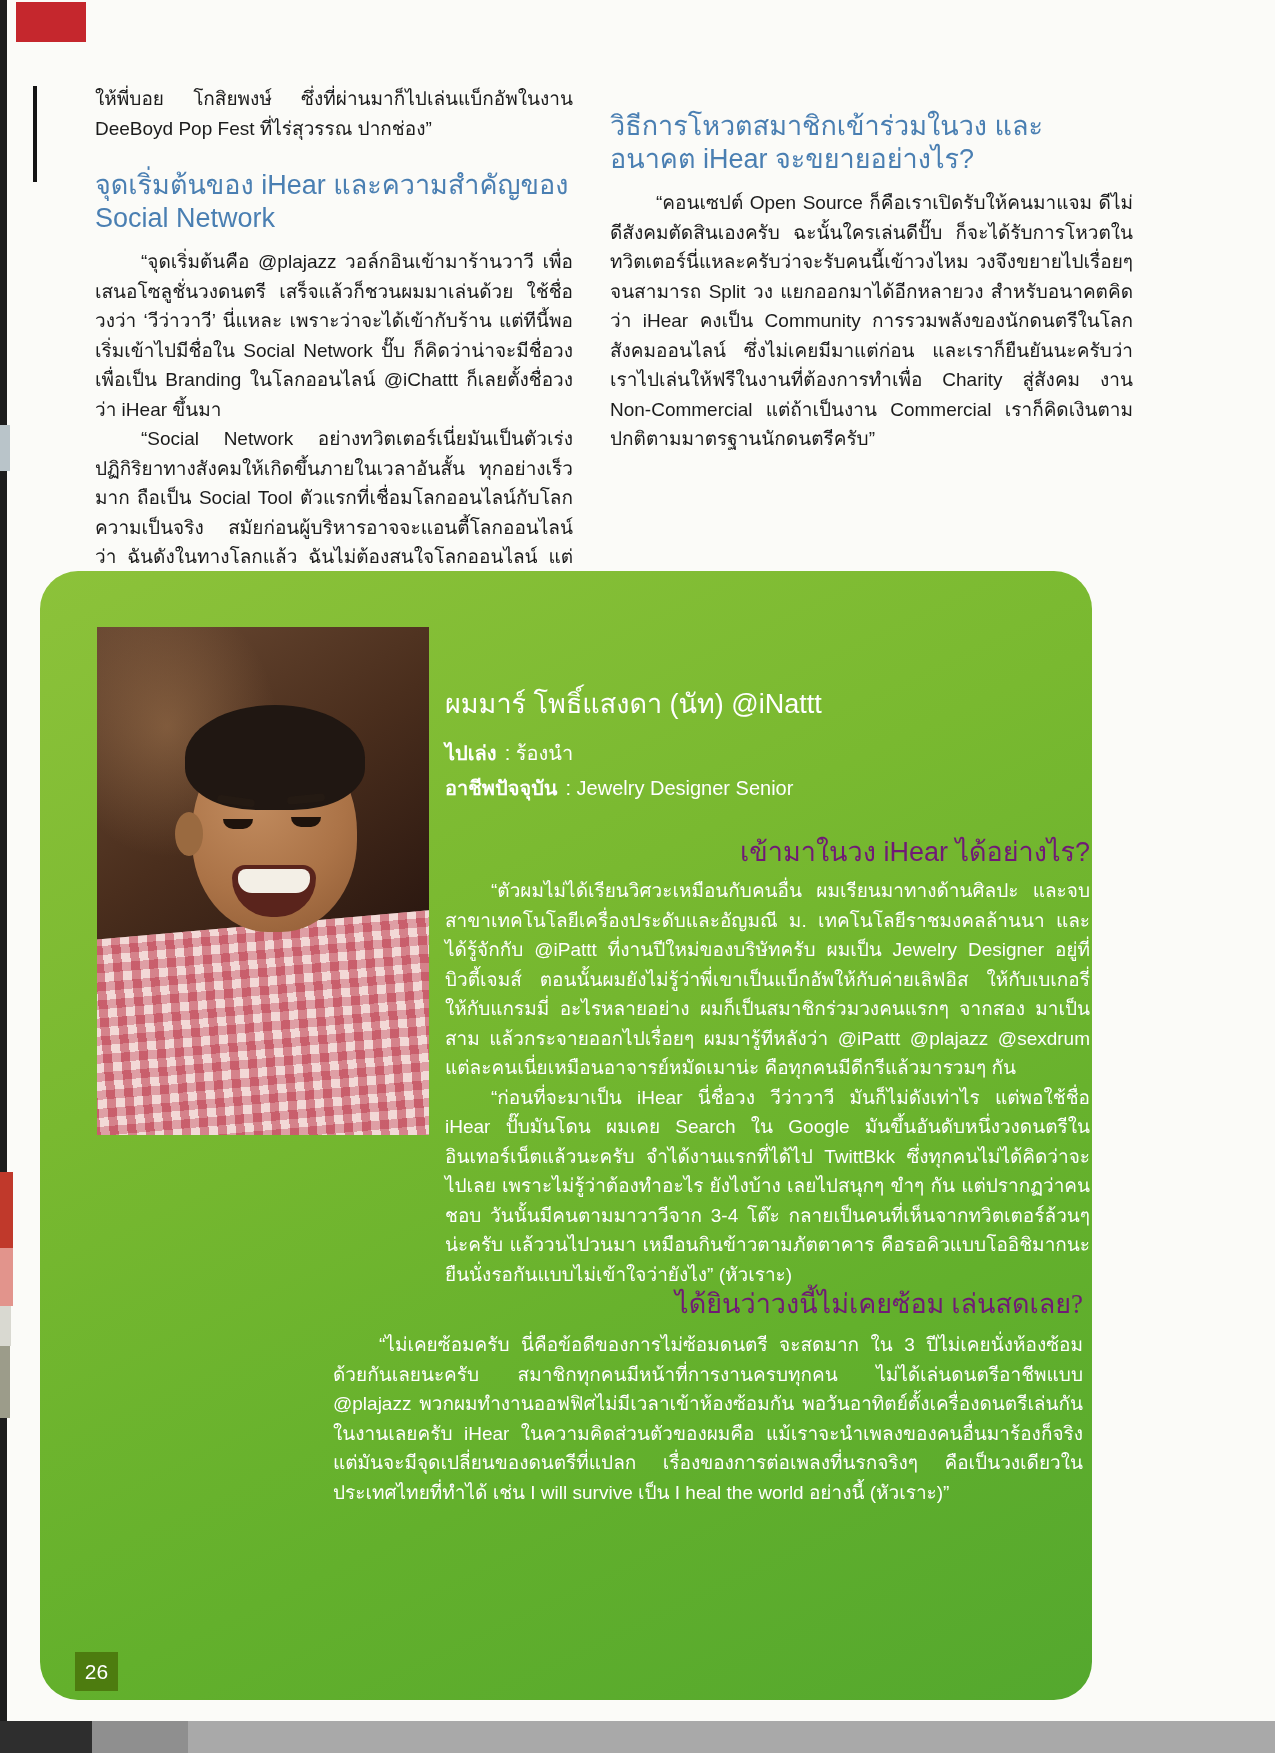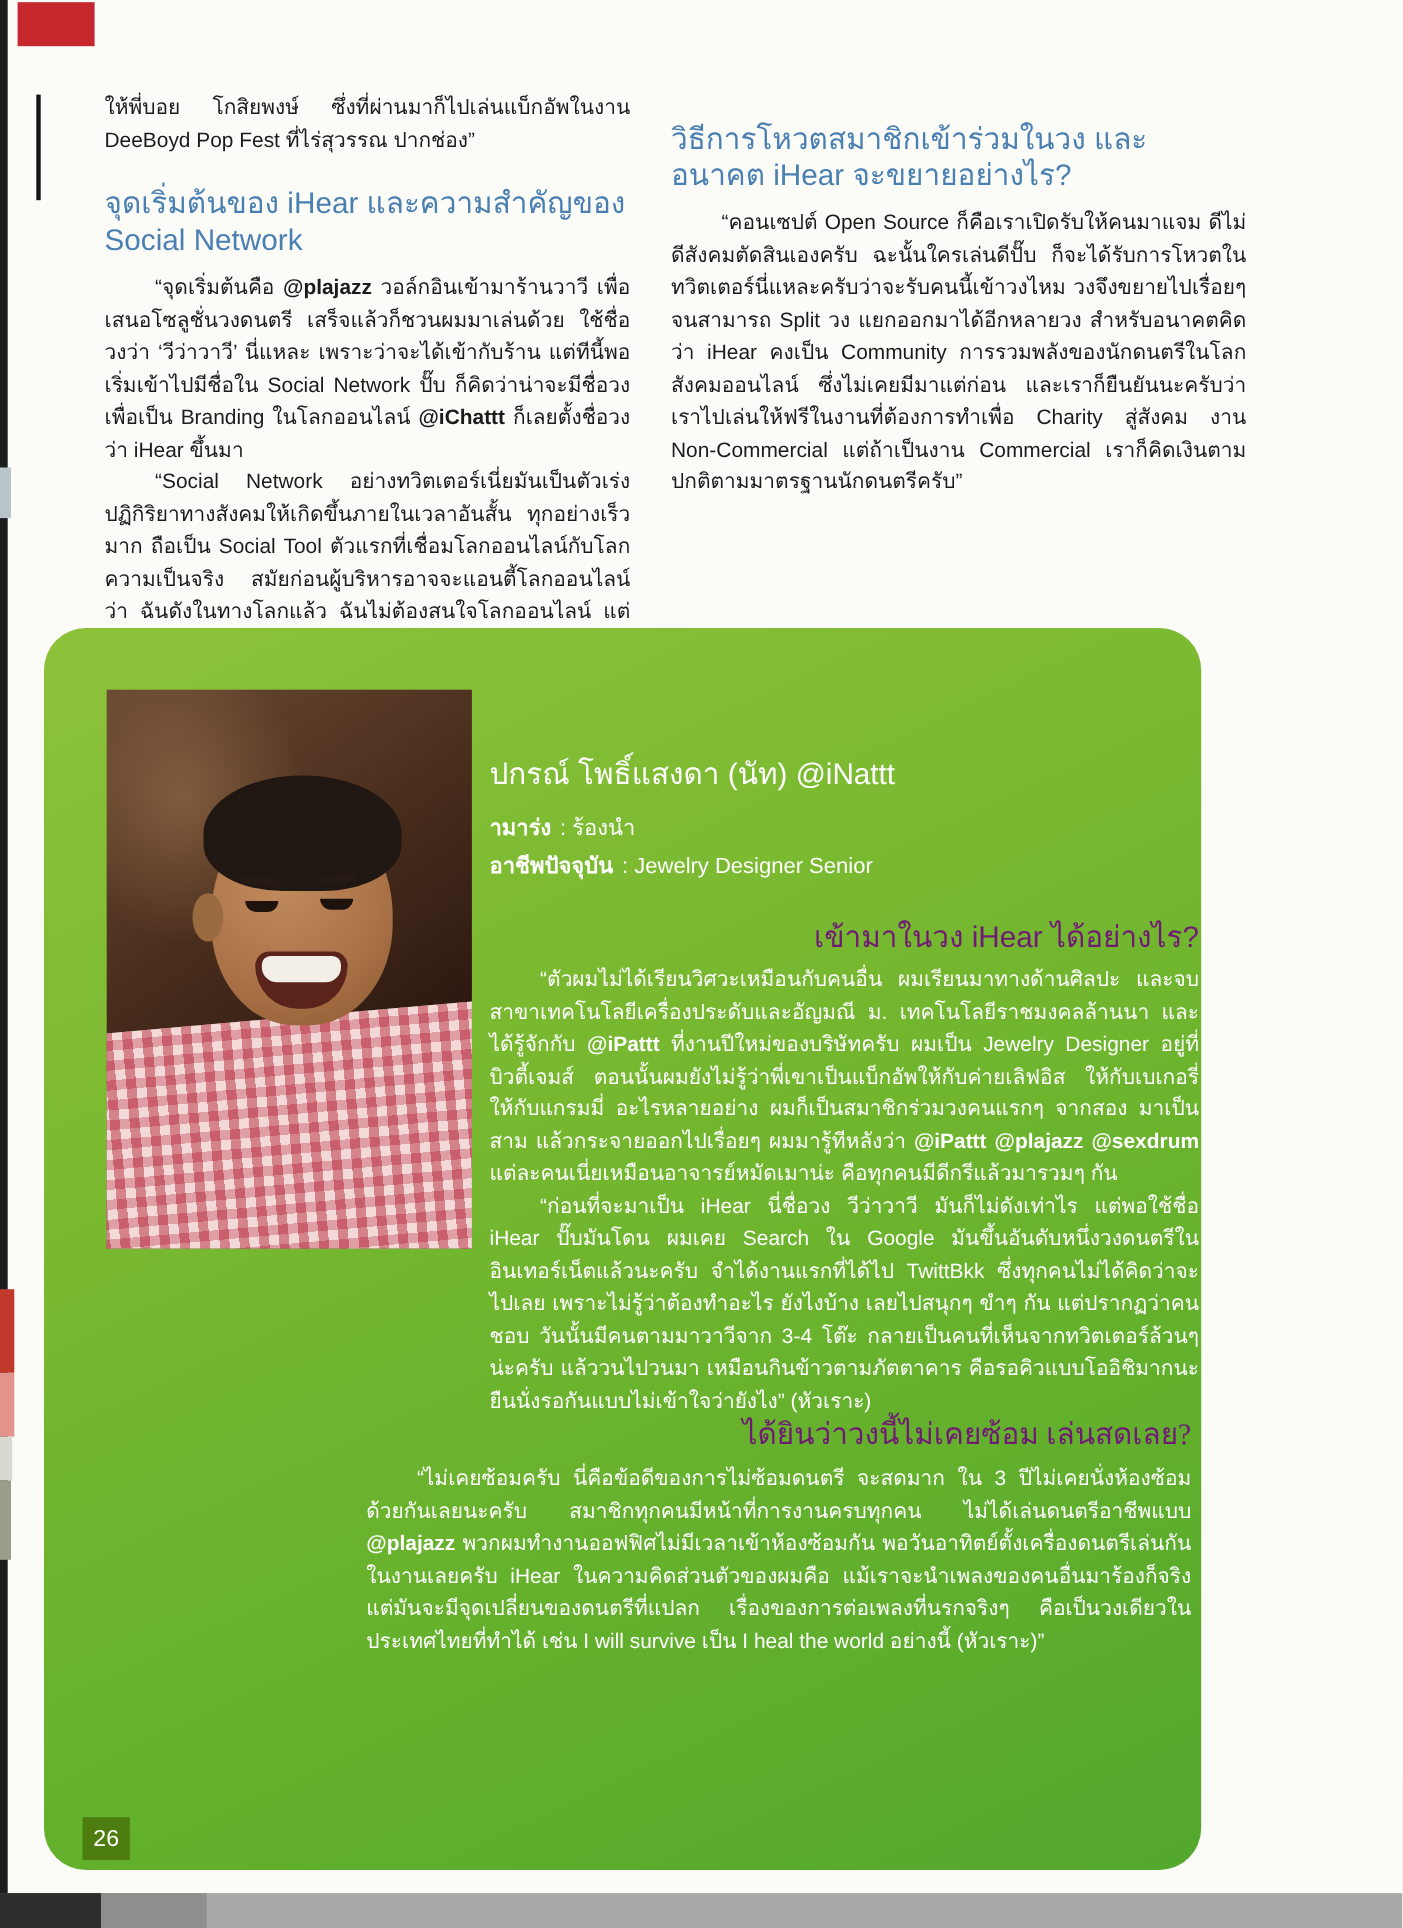--- a/index.html
+++ b/index.html
@@ -21,21 +21,21 @@
   .intro-bar{position:absolute;left:33px;top:86px;width:4px;height:96px;background:#141414;}
 
   
   .col{position:absolute;top:84px;}
   .col-l{left:95px;width:478px;}
   .col-r{left:610px;width:523px;}
   .col p{margin:0;font-size:19px;line-height:29.5px;text-align:justify;}
   .col p.ind{text-indent:46px;}
   h2.blue{margin:26px 0 12px;font-weight:normal;font-size:27px;line-height:33px;color:#4a7fb2;}
   .col-r h2.blue{width:435px;}
-  .b{font-weight:bold;}
+  .b{font-weight:normal;}
 
   
   .green-box{position:absolute;left:40px;top:571px;width:1052px;height:1129px;border-radius:38px;
              background:linear-gradient(155deg,#8cc23a 0%,#79b930 35%,#63b02c 70%,#54a82e 100%);}
 
   .gb-main{position:absolute;left:445px;top:688px;width:645px;color:#fff;}
   .gb-name{font-size:27px;line-height:32px;margin:0 0 16px;}
   .gb-meta{font-size:20px;line-height:35px;margin:0;}
   .gb-meta .lbl{font-weight:bold;margin-right:8px;}
   h3.teal{margin:30px 0 8px;font-weight:normal;font-size:27px;line-height:32px;color:#701a75;text-align:right;}
@@ -111,23 +111,23 @@
     <div class="ph-ear"></div>
     <div class="ph-brow-l"></div>
     <div class="ph-brow-r"></div>
     <div class="ph-eye-l"></div>
     <div class="ph-eye-r"></div>
     <div class="ph-mouth"></div>
     <div class="ph-teeth"></div>
   </div>
 
   <div class="gb-main">
-    <div class="gb-name">ปกรณ์ โพธิ์แสงดา (นัท) @iNattt</div>
+    <div class="gb-name">ผมมาร์ โพธิ์แสงดา (นัท) @iNattt</div>
     <p class="gb-meta">
-      <span class="lbl">ามาร่ง</span><span>: ร้องนำ</span>
+      <span class="lbl">ไปเล่ง</span><span>: ร้องนำ</span>
     </p>
     <p class="gb-meta">
       <span class="lbl">อาชีพปัจจุบัน</span><span>: Jewelry Designer Senior</span>
     </p>
     <h3 class="teal">เข้ามาในวง iHear ได้อย่างไร?</h3>
     <p class="qp"><span>“ตัวผมไม่ได้เรียนวิศวะเหมือนกับคนอื่น ผมเรียนมาทางด้านศิลปะ และจบสาขาเทคโนโลยีเครื่องประดับและอัญมณี ม. เทคโนโลยีราชมงคลล้านนา และได้รู้จักกับ </span><span class="b">@iPattt</span><span> ที่งานปีใหม่ของบริษัทครับ ผมเป็น Jewelry Designer อยู่ที่บิวตี้เจมส์ ตอนนั้นผมยังไม่รู้ว่าพี่เขาเป็นแบ็กอัพให้กับค่ายเลิฟอิส ให้กับเบเกอรี่ ให้กับแกรมมี่ อะไรหลายอย่าง ผมก็เป็นสมาชิกร่วมวงคนแรกๆ จากสอง มาเป็นสาม แล้วกระจายออกไปเรื่อยๆ ผมมารู้ทีหลังว่า </span><span class="b">@iPattt @plajazz @sexdrum</span><span> แต่ละคนเนี่ยเหมือนอาจารย์หมัดเมาน่ะ คือทุกคนมีดีกรีแล้วมารวมๆ กัน</span></p>
     <p class="qp">“ก่อนที่จะมาเป็น iHear นี่ชื่อวง วีว่าวาวี มันก็ไม่ดังเท่าไร แต่พอใช้ชื่อ iHear ปั๊บมันโดน ผมเคย Search ใน Google มันขึ้นอันดับหนึ่งวงดนตรีในอินเทอร์เน็ตแล้วนะครับ จำได้งานแรกที่ได้ไป TwittBkk ซึ่งทุกคนไม่ได้คิดว่าจะไปเลย เพราะไม่รู้ว่าต้องทำอะไร ยังไงบ้าง เลยไปสนุกๆ ขำๆ กัน แต่ปรากฏว่าคนชอบ วันนั้นมีคนตามมาวาวีจาก 3-4 โต๊ะ กลายเป็นคนที่เห็นจากทวิตเตอร์ล้วนๆ น่ะครับ แล้ววนไปวนมา เหมือนกินข้าวตามภัตตาคาร คือรอคิวแบบโออิชิมากนะ ยืนนั่งรอกันแบบไม่เข้าใจว่ายังไง” (หัวเราะ)</p>
   </div>
 
   <div class="gb-q2">

